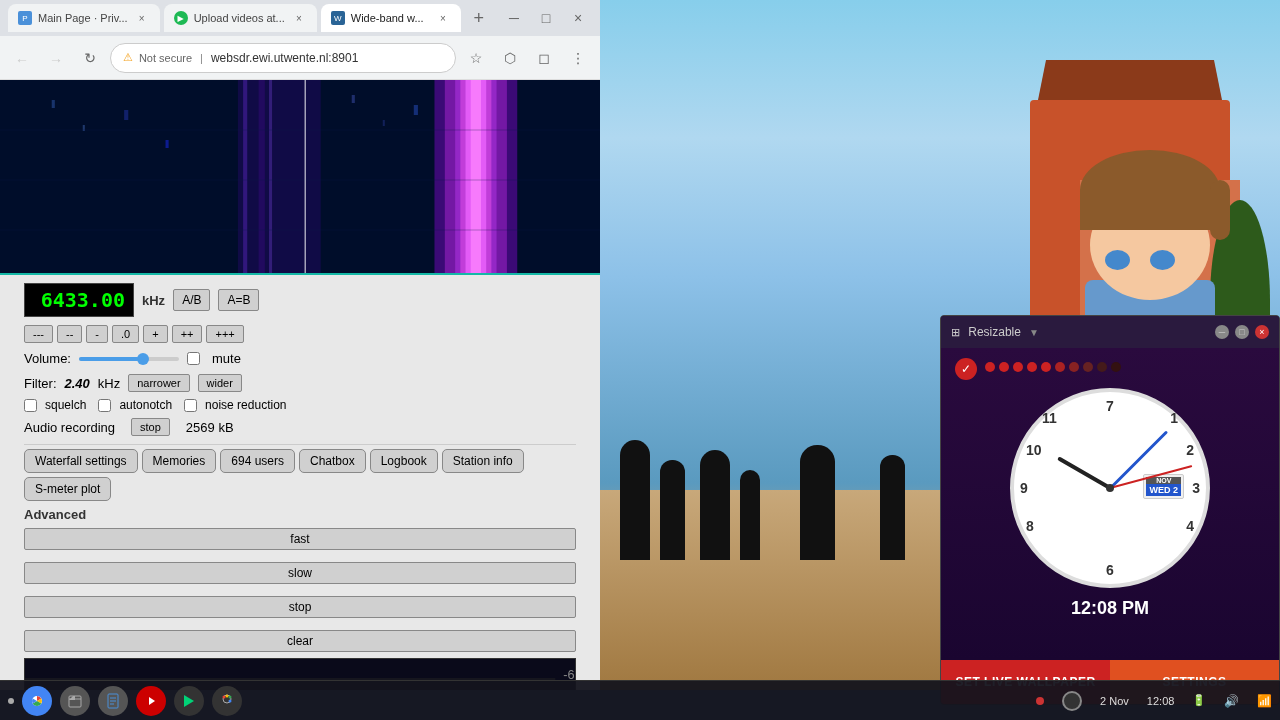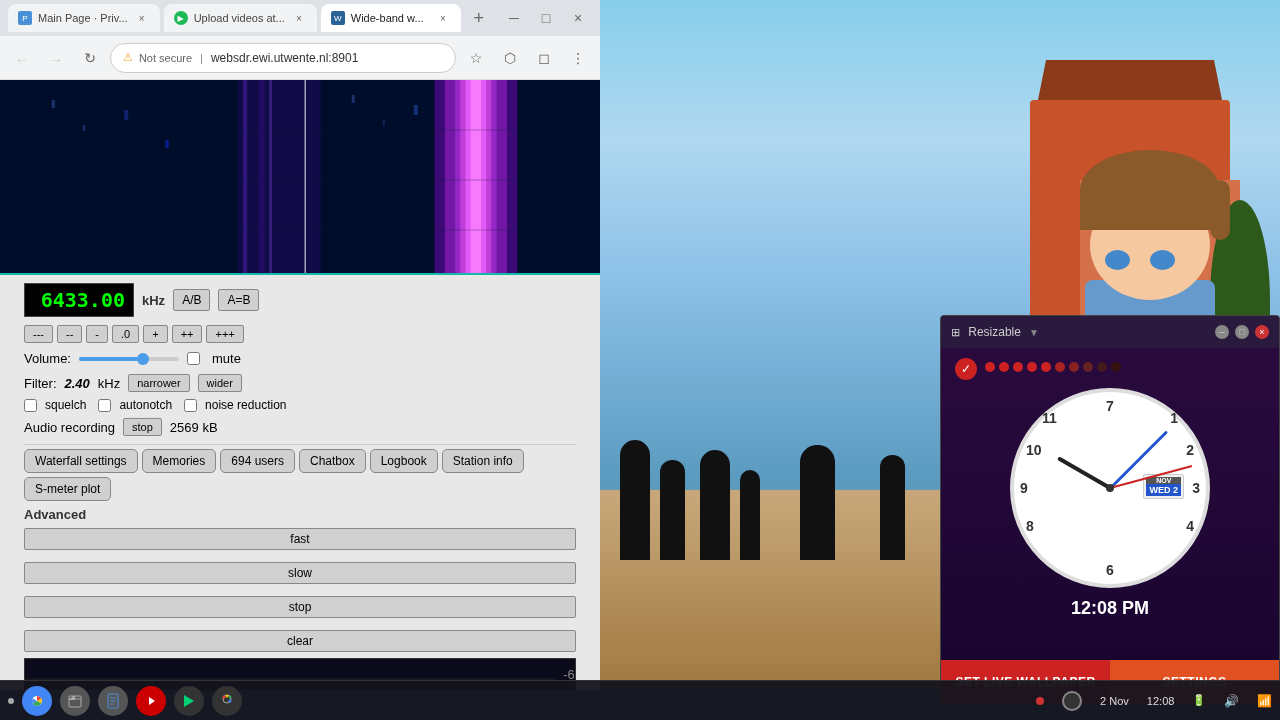--- a/index.html
+++ b/index.html
@@ -314,21 +314,21 @@
       align-items: center;
       gap: 8px;
       font-size: 12px;
       cursor: pointer;
     }
 
     
     .recording-row {
       display: flex;
       align-items: center;
-      gap: 8px;
+      gap: 16px;
       margin-bottom: 8px;
     }
     .stop-btn {
       padding: 2px 8px;
       background: #d0d0d0;
       border: 1px solid #888;
       border-radius: 2px;
       cursor: pointer;
       font-size: 11px;
     }

